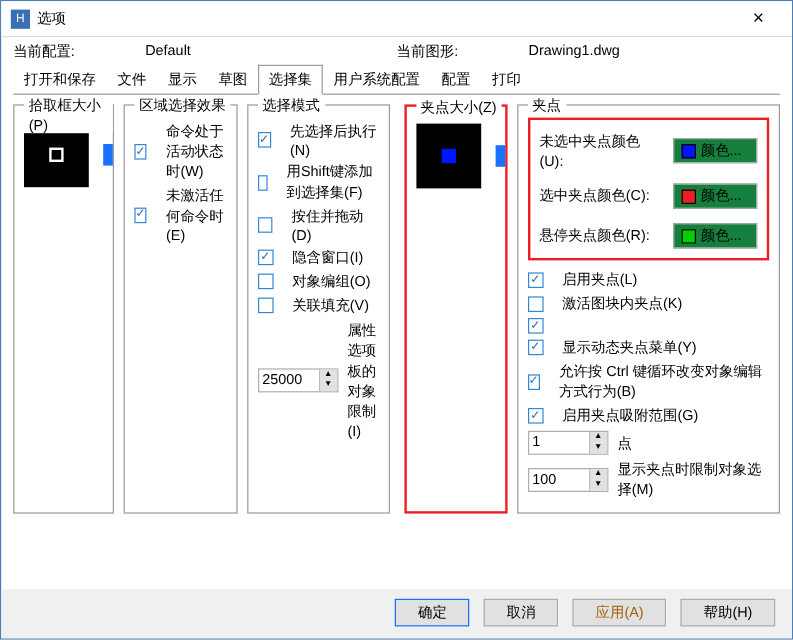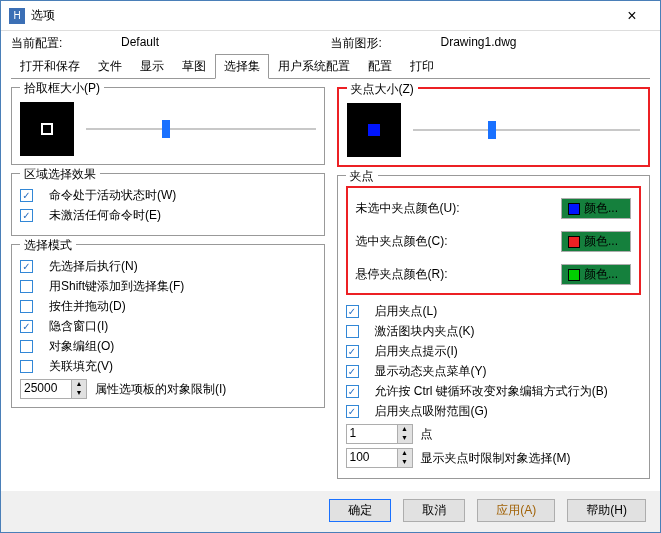--- a/index.html
+++ b/index.html
@@ -8,21 +8,21 @@
 .titlebar .icon { width: 16px; height: 16px; background: #3b6fb5; color: #fff; display: inline-flex; align-items: center; justify-content: center; font-size: 10px; margin-right: 6px; }
 .titlebar .title { flex: 1; }
 .titlebar .close { width: 40px; text-align: center; font-size: 16px; cursor: pointer; }
 .inforow { display: flex; padding: 4px 10px 2px; }
 .inforow .lbl { width: 110px; }
 .tabs { display: flex; padding: 0 10px; position: relative; }
 .tab { padding: 3px 8px; border: 1px solid transparent; position: relative; cursor: pointer; }
 .tab.active { border: 1px solid #999; border-bottom: 1px solid #fff; background: #fff; z-index: 2; }
 .tabline { border-top: 1px solid #999; margin: -1px 10px 0; }
 .body { padding: 8px 10px 0; display: flex; gap: 12px; }
-.col { flex: 1; display: flex; flex-direction: column; gap: 8px; }
+.col { flex: 1; display: flex; flex-direction: row; gap: 8px; }
 .group, .rgroup { border: 1px solid #999; padding: 10px 8px 8px; position: relative; }
 .group .gtitle, .rgroup .gtitle { position: absolute; top: -8px; left: 8px; background: #fff; padding: 0 4px; }
 .rgroup { border: 2px solid #ec2024; }
 .preview { display: flex; align-items: center; gap: 12px; margin-top: 4px; }
 .blackbox { width: 54px; height: 54px; background: #000; display: flex; align-items: center; justify-content: center; }
 .pickmark { width: 12px; height: 12px; border: 2px solid #fff; }
 .gripmark { width: 12px; height: 12px; background: #0015ff; }
 .slider { flex: 1; height: 18px; position: relative; display: flex; align-items: center; }
 .track { height: 2px; background: #c8c8c8; width: 100%; }
 .thumb { position: absolute; width: 8px; height: 18px; background: #1a71ff; top: 0; left: 33%; }
@@ -176,21 +176,20 @@
       <div class="chkrow">
           <span class="chkbox checked"></span>
           <span>启用夹点(L)</span>
         </div>
       <div class="chkrow">
           <span class="chkbox"></span>
           <span>激活图块内夹点(K)</span>
         </div>
       <div class="chkrow">
           <span class="chkbox checked"></span>
-          <span>启用夹点提示(I)</span>
         </div>
       <div class="chkrow">
           <span class="chkbox checked"></span>
           <span>显示动态夹点菜单(Y)</span>
         </div>
       <div class="chkrow">
           <span class="chkbox checked"></span>
           <span>允许按 Ctrl 键循环改变对象编辑方式行为(B)</span>
         </div>
       <div class="chkrow">

